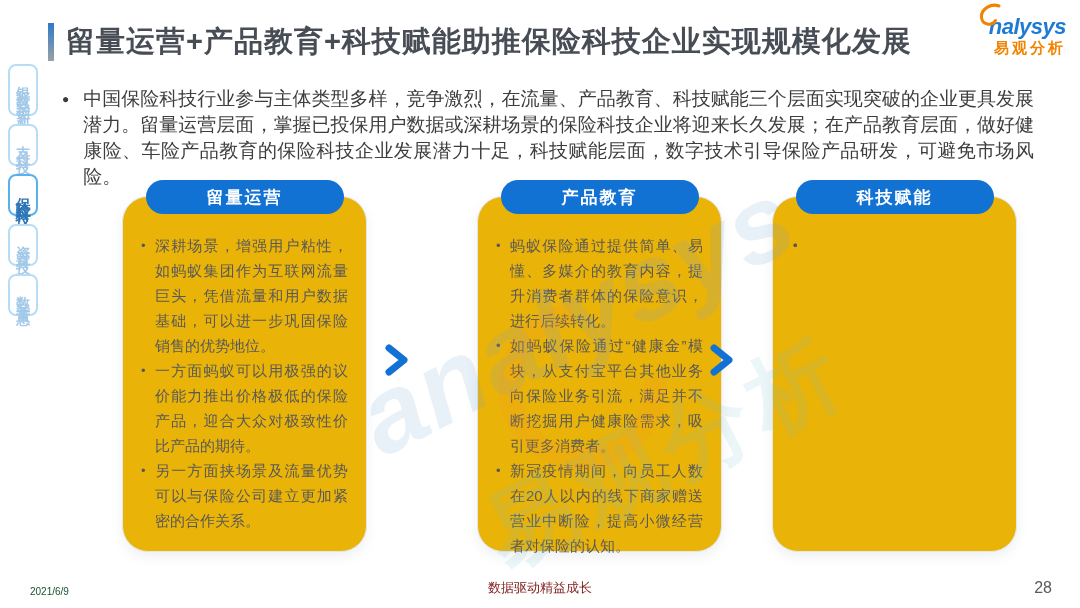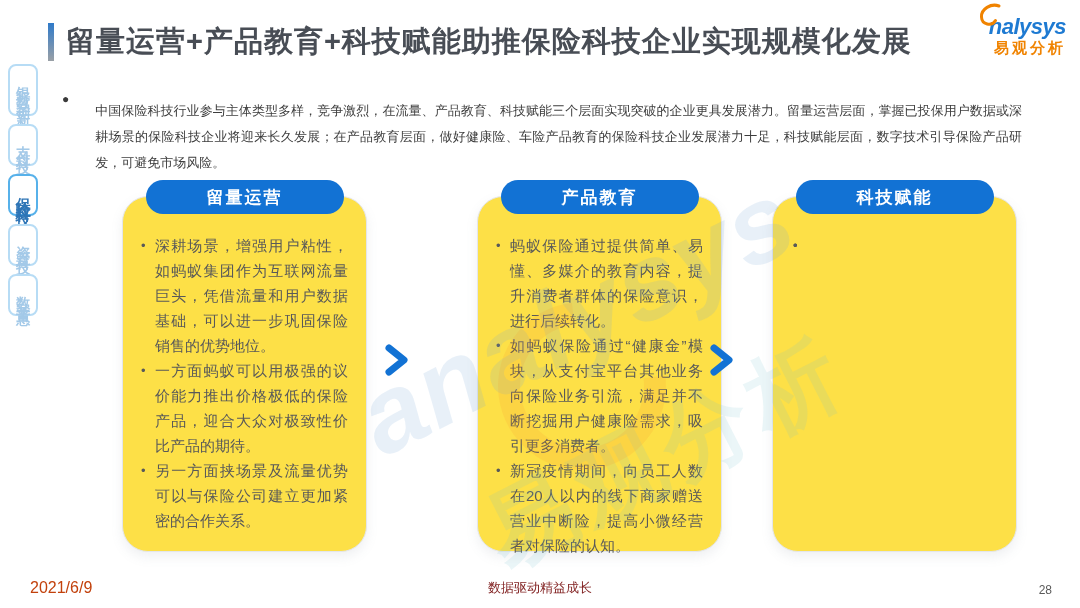--- a/index.html
+++ b/index.html
@@ -15,31 +15,31 @@
   
   .logo{position:absolute;right:14px;top:16px;z-index:5;text-align:right;}
   .logo-row{position:relative;display:inline-block;padding-left:6px;}
   .logo-word{color:#1e7ad2;font-style:italic;font-weight:bold;font-size:22px;line-height:1;letter-spacing:-0.5px;}
   .logo-swoosh{position:absolute;left:-8px;top:-14px;width:28px;height:28px;}
   .logo-cn{display:block;color:#f08300;font-weight:bold;font-size:15px;letter-spacing:3px;margin-top:1px;}
 
   
   .intro{position:absolute;left:62px;top:86px;width:972px;display:flex;gap:14px;}
   .intro-dot{font-size:12px;color:#3a3a3a;line-height:26px;flex:none;}
-  .intro-text{margin:12px;font-size:13px;color:#3d3d3d;line-height:26px;text-align:justify;}
+  .intro-text{margin:0;font-size:19px;color:#3d3d3d;line-height:26px;text-align:justify;}
 
   
   .sidebar{position:absolute;left:5px;top:64px;width:36px;display:flex;flex-direction:column;gap:8px;z-index:4;}
   .tab{box-sizing:border-box;border:2px solid #b7dcf5;border-radius:8px;padding:9px 5px;
        writing-mode:vertical-rl;text-orientation:upright;letter-spacing:5px;margin:0 auto;
        font-size:14px;color:#a3c9e8;font-weight:600;background:#fff;cursor:pointer;line-height:1.1;}
   .tab.active{color:#2e75b6;border-color:#57b1ea;font-weight:bold;font-size:15px;}
 
   
-  .card{position:absolute;top:196px;width:245px;height:356px;background:#fde047;
+  .card{position:absolute;top:196px;width:245px;height:356px;background:#eab308;
         border:1px solid #e4e6ea;border-radius:26px;box-shadow:0 5px 12px rgba(120,130,150,0.12);
         box-sizing:border-box;padding:36px 18px 10px 18px;z-index:1;}
   .card.c1{left:122px;} .card.c2{left:449px;margin-left:28px;} .card.c3{left:772px;padding-left:20px;}
   .pill{position:absolute;top:-17px;left:50%;transform:translateX(-50%);
         width:198px;height:34px;border-radius:17px;background:#1272d4;color:#fff;
         font-size:17px;font-weight:bold;letter-spacing:2px;
         display:flex;align-items:center;justify-content:center;}
   .bullets{list-style:none;margin:0;padding:0;}
   .bullets li{position:relative;padding-left:14px;font-size:15px;line-height:25px;
               color:#595959;text-align:justify;}
@@ -52,23 +52,23 @@
   
   .wm{position:absolute;z-index:6;pointer-events:none;white-space:nowrap;}
   .wm-word{left:340px;top:255px;font-size:108px;font-style:italic;font-weight:bold;
            color:rgba(120,168,215,0.17);transform:rotate(-27deg);transform-origin:center;letter-spacing:2px;}
   .wm-cn{left:470px;top:392px;font-size:90px;font-weight:bold;
          color:rgba(110,190,205,0.14);transform:rotate(-27deg);transform-origin:center;letter-spacing:8px;}
   .wm-arc{left:498px;top:302px;width:168px;height:168px;border:22px solid rgba(243,150,50,0.15);
           border-radius:50%;border-top-color:transparent;transform:rotate(38deg);box-sizing:border-box;}
 
   
-  .footer-date{position:absolute;left:30px;bottom:11px;font-size:16px;color:#c2410c;}
+  .footer-date{position:absolute;left:30px;bottom:11px;font-size:10px;color:#14532d;}
   .footer-slogan{position:absolute;left:0;right:0;bottom:11px;text-align:center;font-size:13px;color:#7f1d1d;}
-  .footer-page{position:absolute;right:28px;bottom:11px;font-size:12px;color:#595959;}
+  .footer-page{position:absolute;right:28px;bottom:11px;font-size:16px;color:#595959;}
 </style>
 </head>
 <body>
 
 <div class="slide">
 
   <div class="header">
     <span class="accent-bar"></span>
     <h1 class="page-title">留量运营+产品教育+科技赋能助推保险科技企业实现规模化发展</h1>
   </div>

